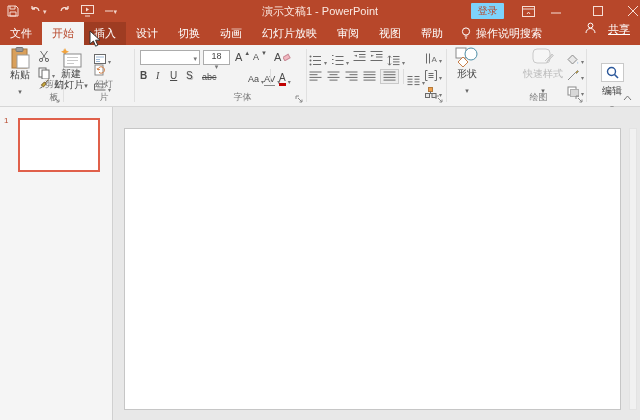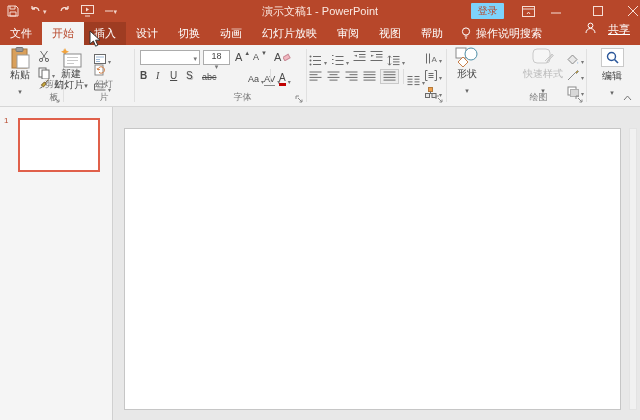--- a/index.html
+++ b/index.html
@@ -477,21 +477,21 @@
       </div>
       <div class="glabel">绘图</div>
       <span class="launcher">
         <svg width="8" height="8" viewBox="0 0 8 8">
             <path d="M1 1 h3 M1 1 v3 M3 3 l4 4 M7 4.5 V7 H4.5" fill="none" stroke="#8A8A8A"></path>
           </svg>
       </span>
     </div>
 
     <div class="rgroup" style="left:586px;width:54px;">
-      <div class="bigbtn" style="left:10px;top:3px;width:32px;">
+      <div class="bigbtn" style="left:10px;top:18px;width:32px;">
         <span style="border:1px solid #C9C9C9;background:#fff;padding:2px 4px;">
           <svg width="13" height="13" viewBox="0 0 13 13">
               <circle cx="5.5" cy="5.5" r="4" fill="none" stroke="#2B579A" stroke-width="1.4"></circle>
               <path d="M8.5 8.5 L12 12" stroke="#2B579A" stroke-width="1.6"></path>
             </svg>
         </span>
         <span class="cap" style="margin-top:3px;">编辑</span>
         <span class="dd" style="color:#666;"></span>
       </div>
     </div>

